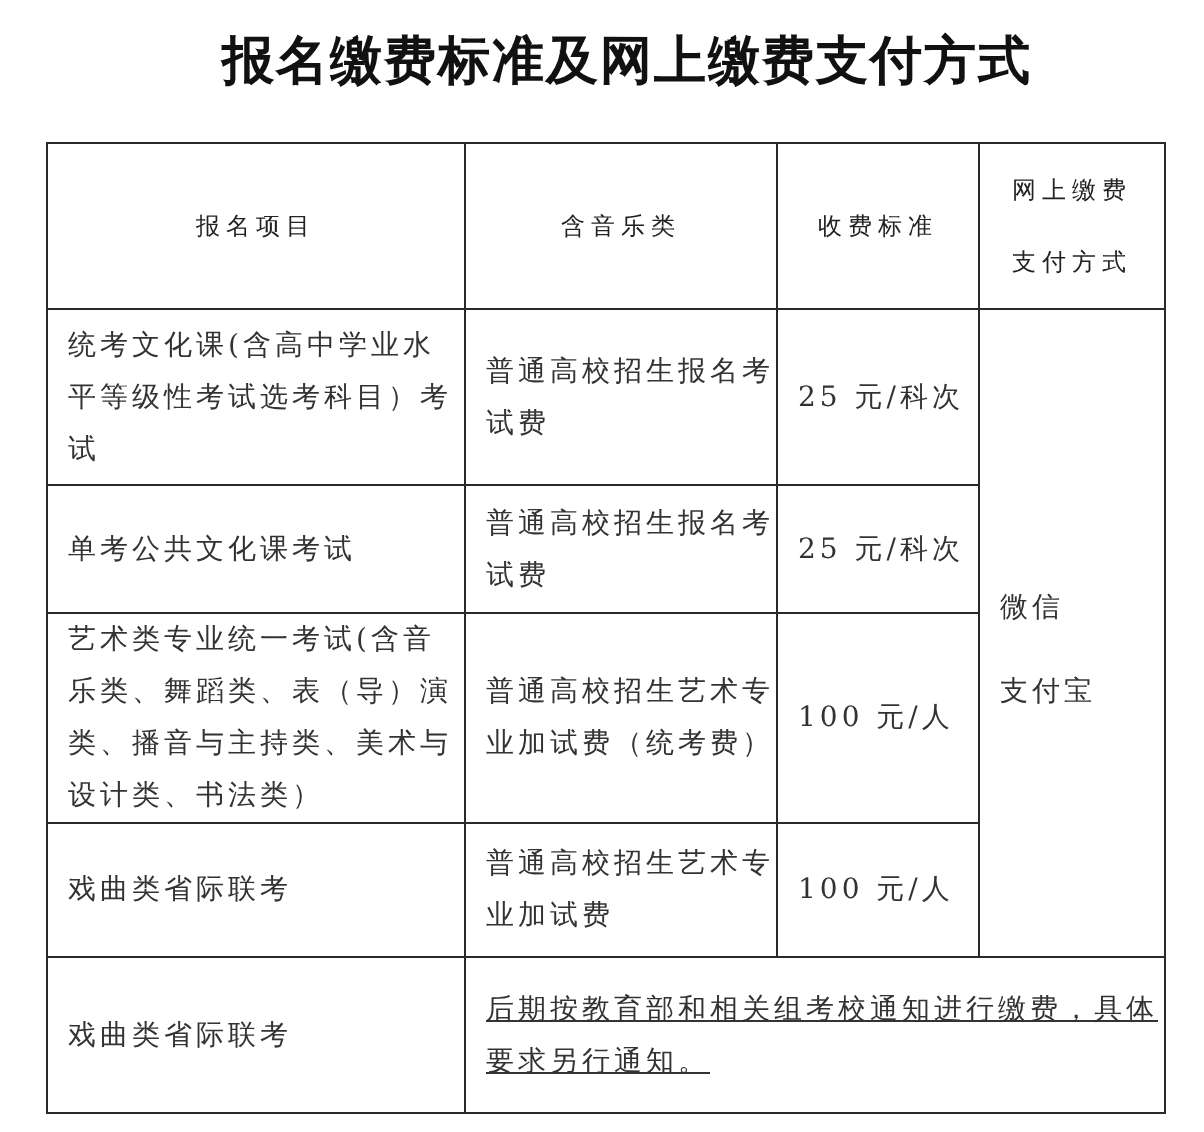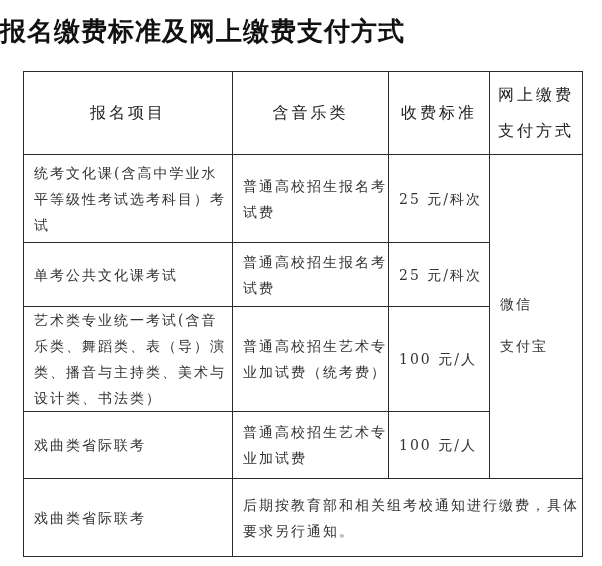--- a/index.html
+++ b/index.html
@@ -13,21 +13,21 @@
       position: relative;
       overflow: hidden;
       font-family: "DejaVu Serif", "Liberation Serif", serif;
       color: #1a1a1a;
     }
     .title {
       position: absolute;
       left: 0;
       top: 14px;
       width: 516px;
-      text-align: left;
+      text-align: right;
       font-family: "DejaVu Serif", "Liberation Serif", serif;
       font-weight: bold;
       font-size: 26px;
       letter-spacing: 1px;
       color: #111111;
       line-height: 34px;
     }
     table.fees {
       position: absolute;
       left: 23px;
@@ -43,21 +43,21 @@
       padding: 0 0 0 10px;
       vertical-align: middle;
       text-align: left;
       line-height: 26px;
       letter-spacing: 2px;
       font-weight: normal;
     }
     table.fees tr.head th {
       text-align: center;
       padding: 0;
-      font-size: 16px;
+      font-size: 12px;
       color: #222222;
       letter-spacing: 3px;
     }
     table.fees tr.head th.pay-head {
       line-height: 36px;
     }
     .col1 { width: 209px; }
     .col2 { width: 156px; }
     .col3 { width: 101px; }
     .col4 { width: 93px; }
@@ -70,21 +70,21 @@
     td.pay-cell {
       vertical-align: middle;
       padding-left: 8px;
     }
     .pay-option {
       display: block;
       line-height: 26px;
     }
     .pay-gap { display: block; height: 16px; }
     td.fee-std { padding-left: 10px; }
-    td.note-cell { padding-right: 8px; }
+    td.note-cell { padding-right: 8px; text-decoration: underline; }
   </style>
 </head>
 <body>
 
 <div class="title">报名缴费标准及网上缴费支付方式</div>
 
 <table class="fees">
   <colgroup>
     <col class="col1">
     <col class="col2">

